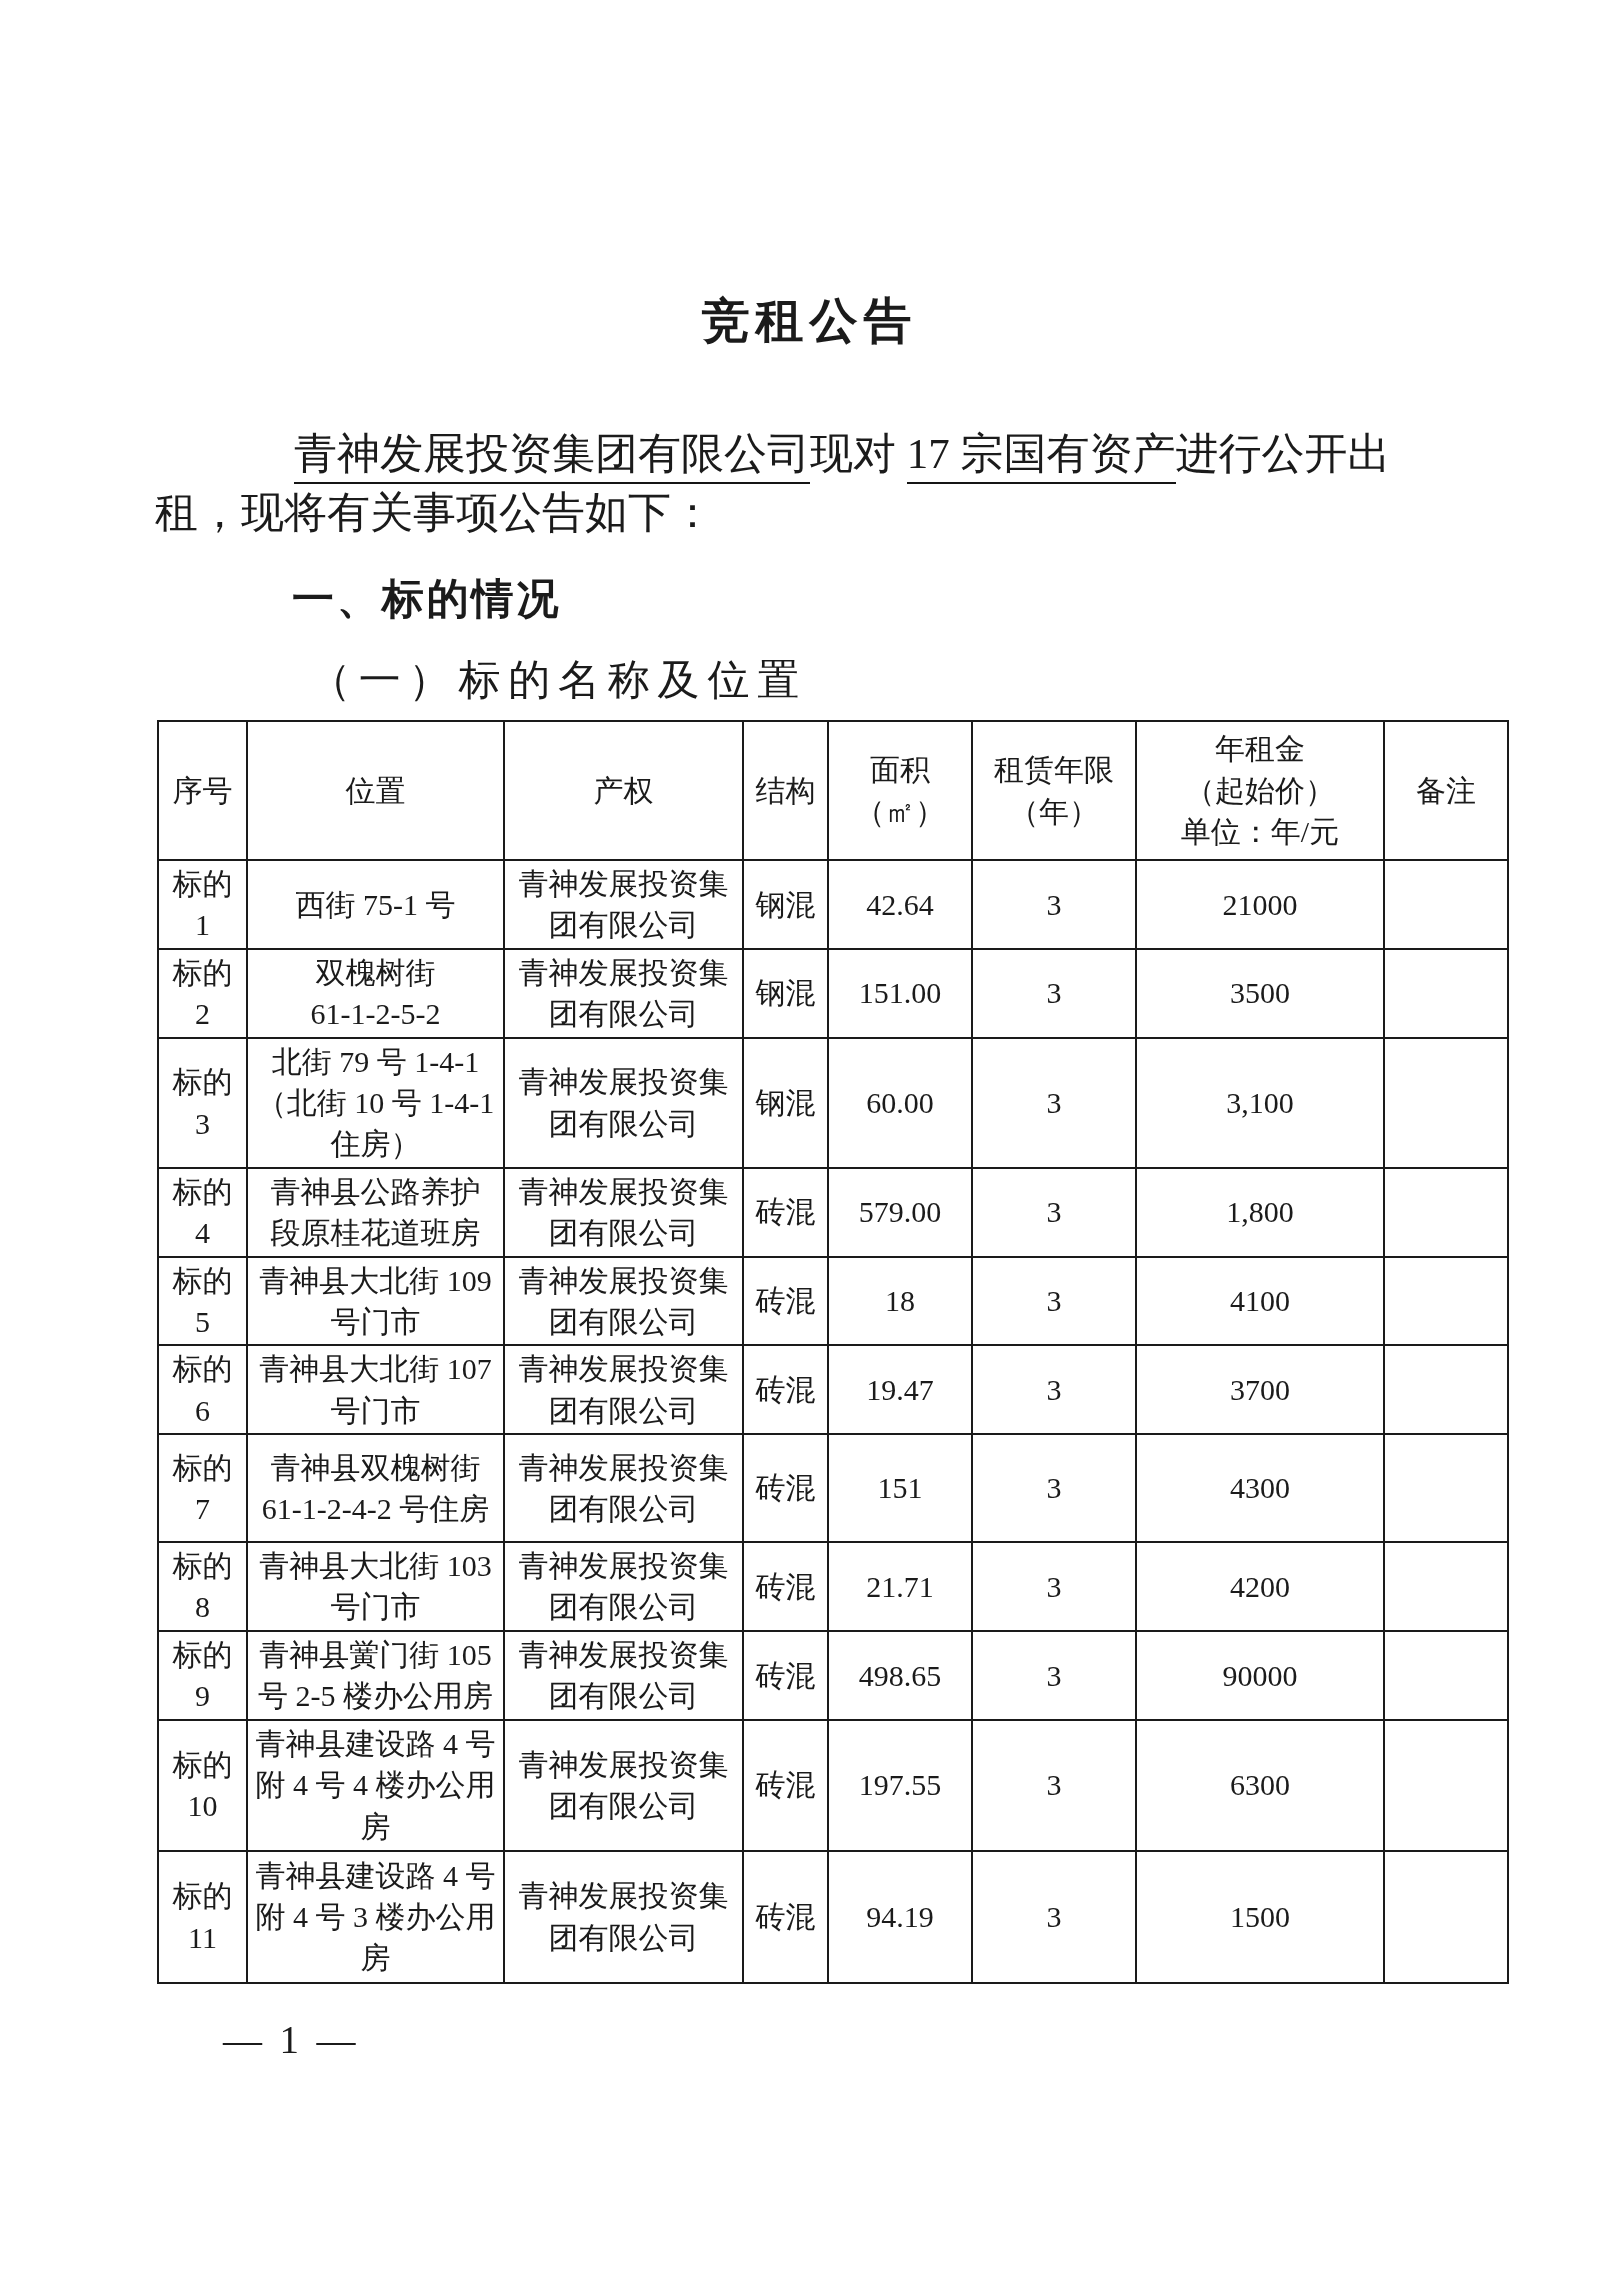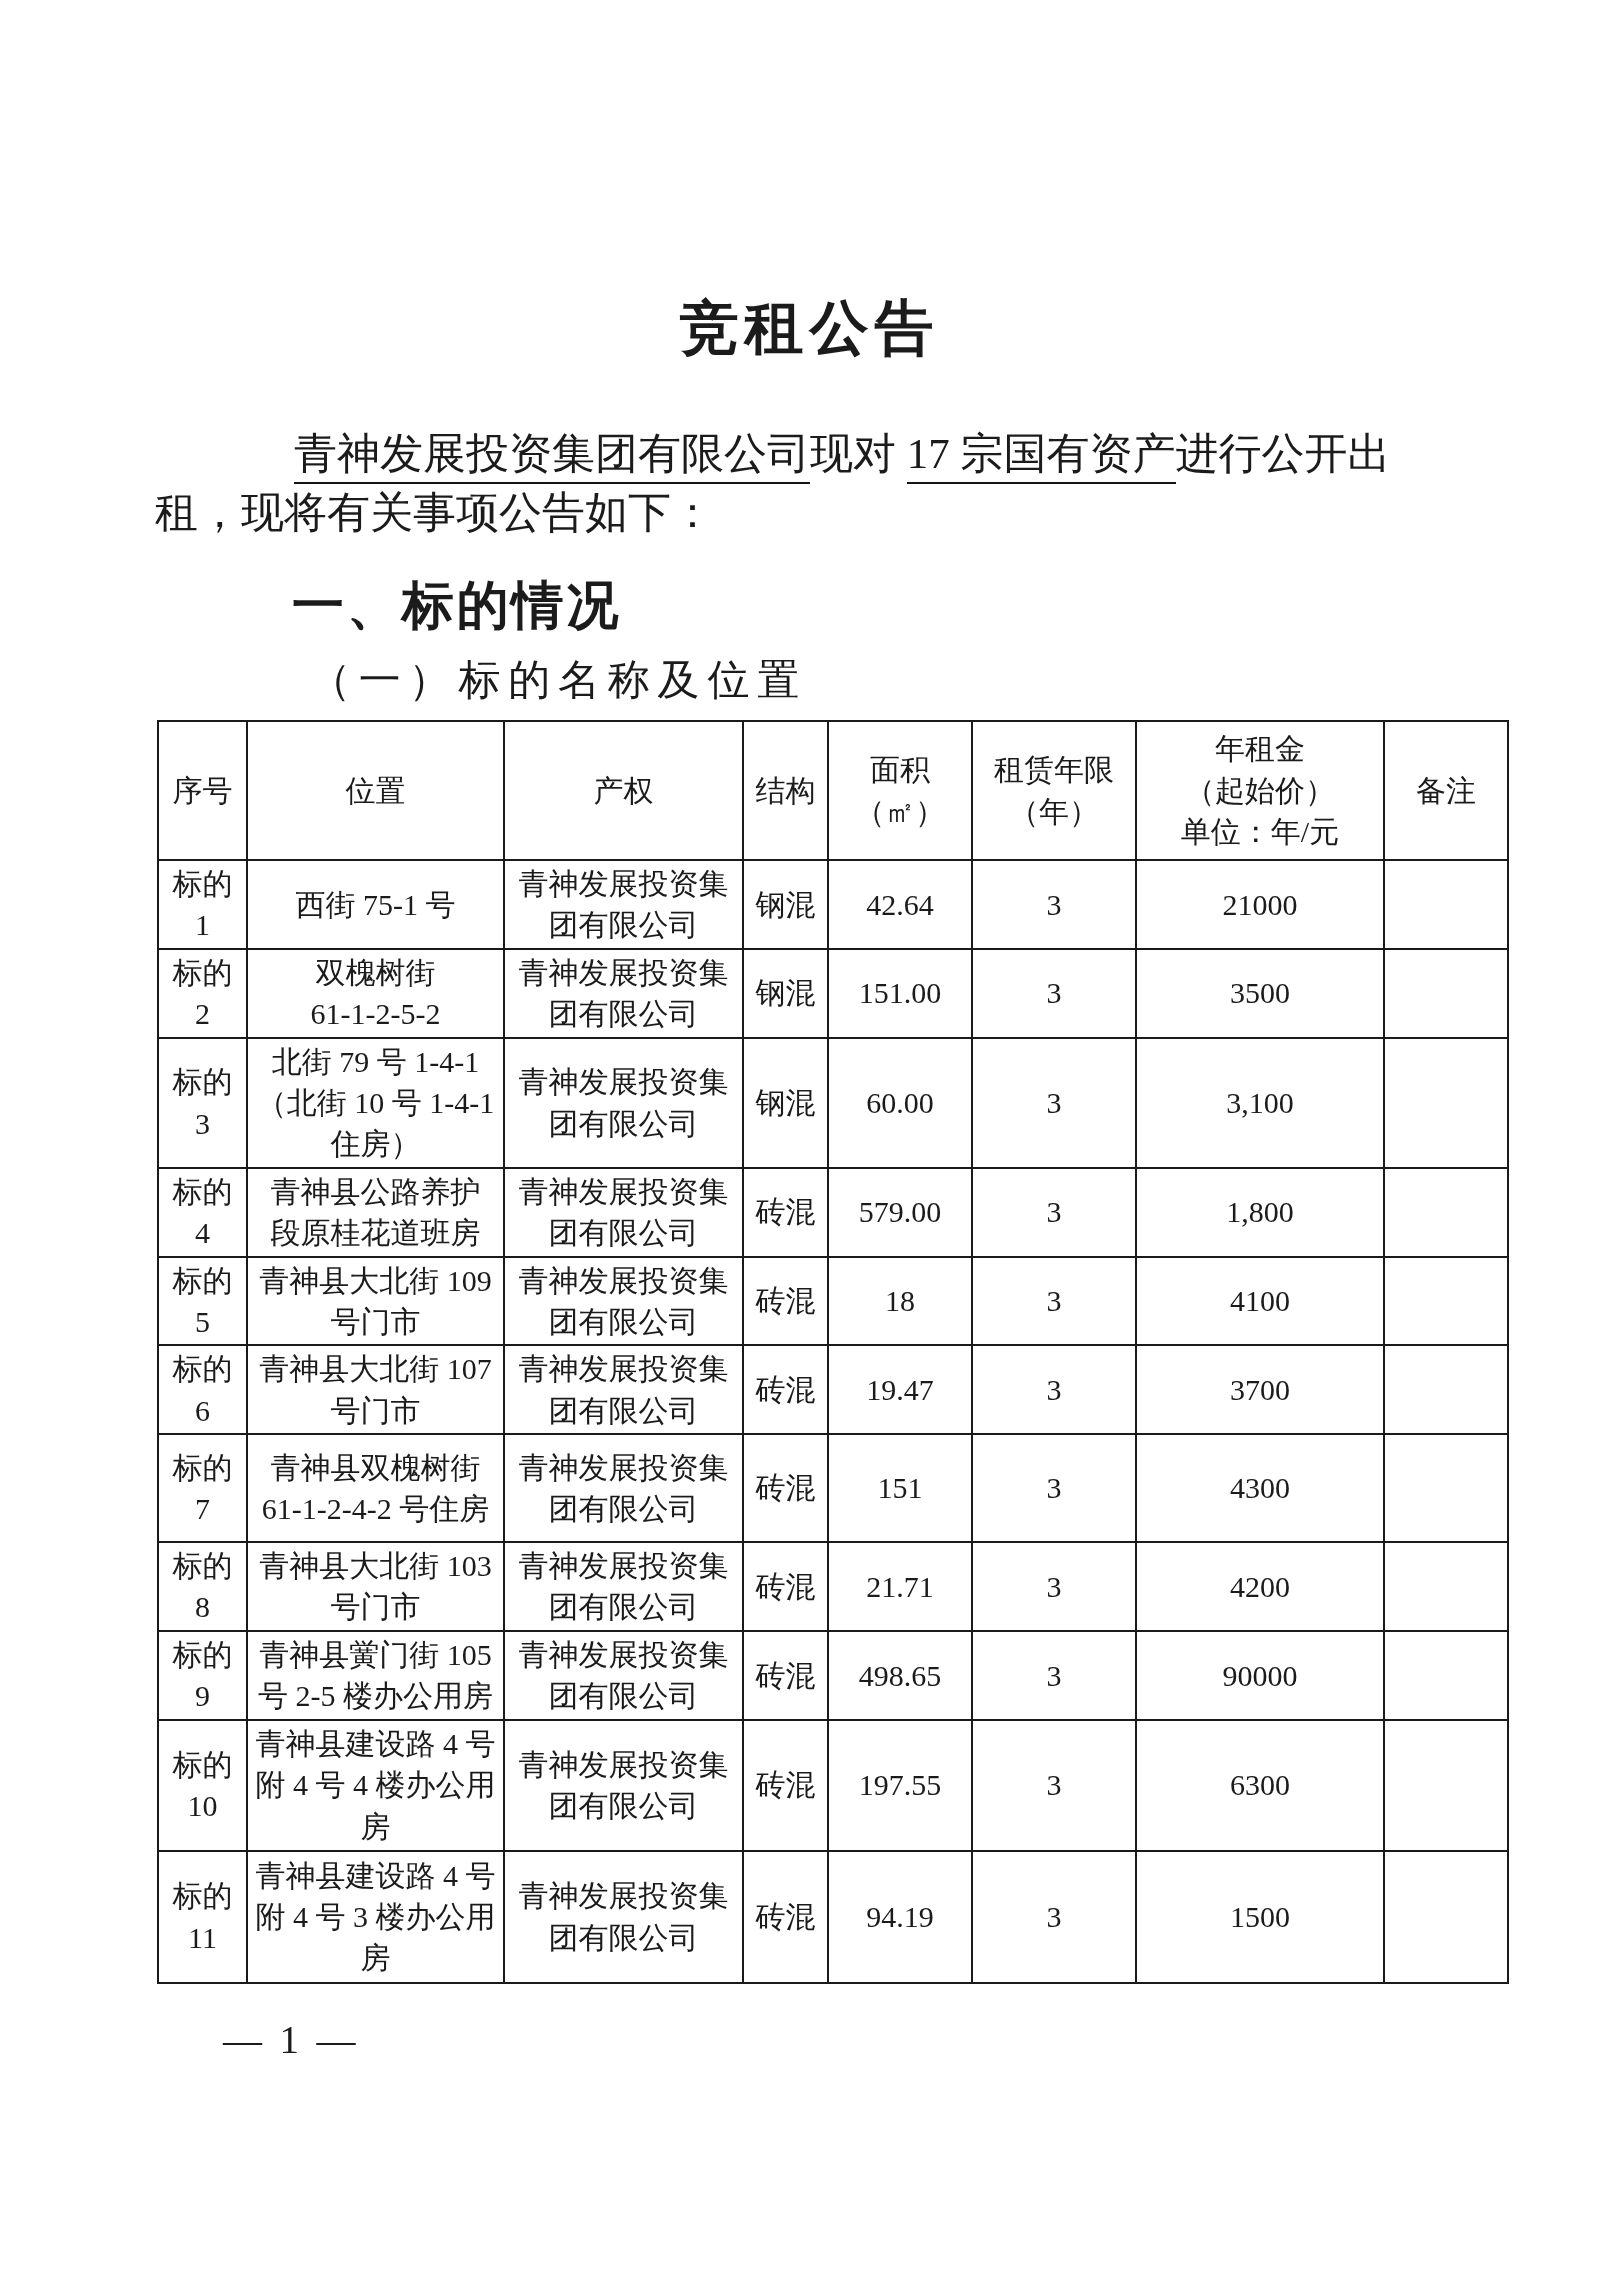--- a/index.html
+++ b/index.html
@@ -7,42 +7,42 @@
     position:relative;
     width:1619px;height:2291px;
     background:#ffffff;
     font-family:"Liberation Serif","DejaVu Serif",serif;
     color:#1b1b1b;
     overflow:hidden;
   }
   .doc-title{
     position:absolute;left:0;right:0;top:289px;
     text-align:center;
-    font-size:59px;font-weight:bold;
+    font-size:48px;font-weight:bold;
     letter-spacing:5.9px;
     font-family:Liberation Serif, serif;
   }
   .intro-line1{
     position:absolute;left:294px;top:397px;
     font-size:43px;line-height:1.2;
     white-space:nowrap;
     margin-top:31px;
   }
   .intro-line2{
     position:absolute;left:155px;top:487px;
     font-size:43px;line-height:1.2;
     white-space:nowrap;
   }
   .u{
     border-bottom:2.9px solid #151515;
     padding-bottom:4.9px;
   }
   .sec-heading{
     position:absolute;left:292px;top:571px;
-    font-size:52px;font-weight:bold;
+    font-size:42px;font-weight:bold;
     font-family:"Liberation Sans","DejaVu Sans",sans-serif;
     letter-spacing:2.9px;
     white-space:nowrap;
   }
   .sec-subheading{
     position:absolute;left:309px;top:652px;
     font-size:42px;
     letter-spacing:7.8px;
     font-family:"Liberation Serif","DejaVu Serif",serif;
     white-space:nowrap;

